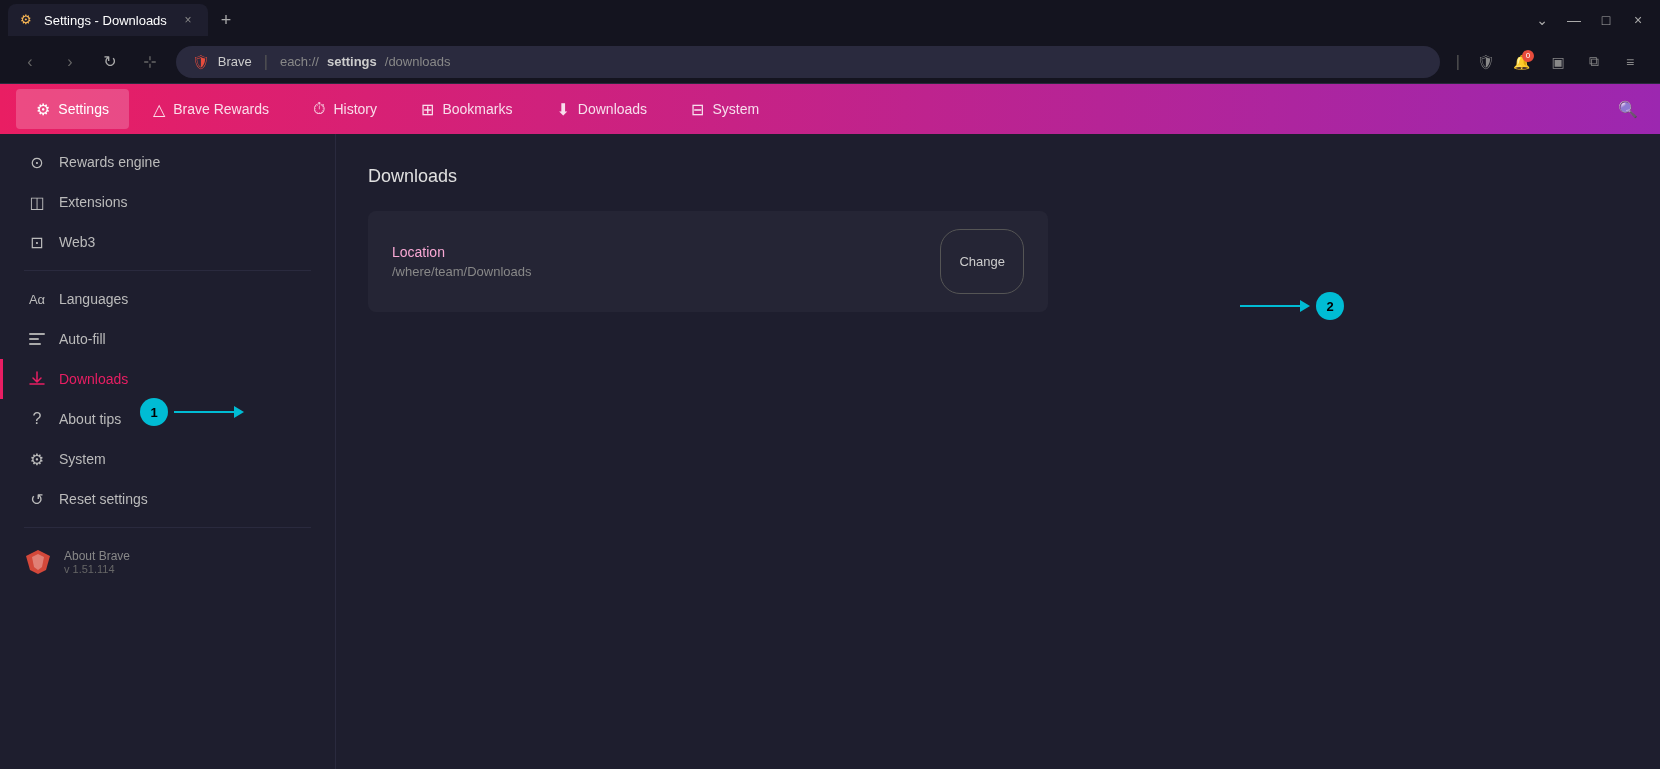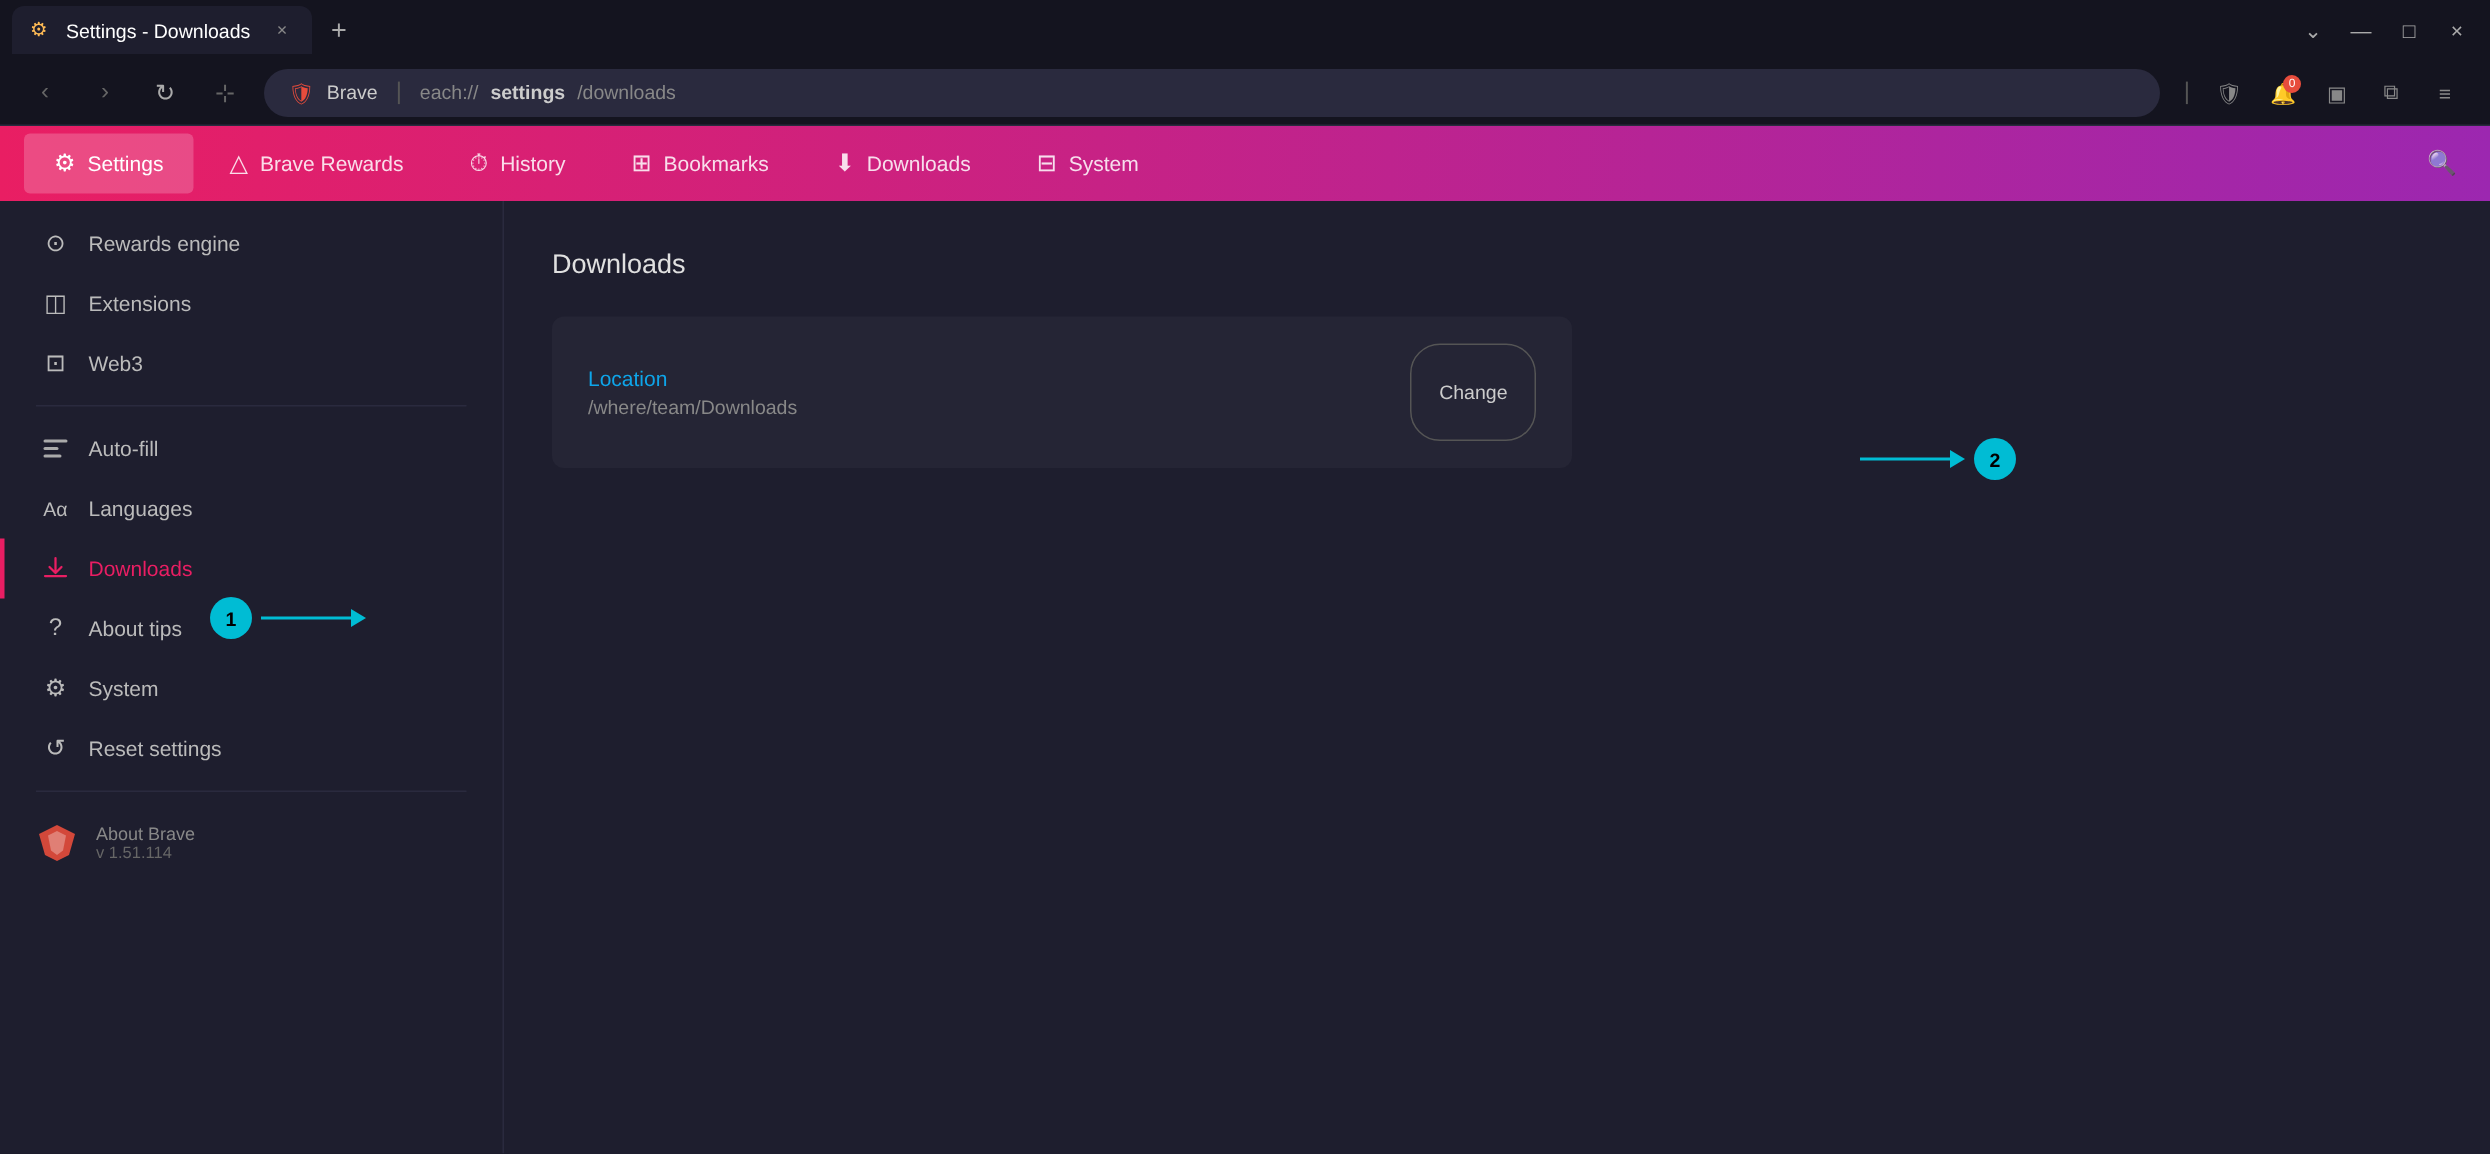--- a/index.html
+++ b/index.html
@@ -53,21 +53,21 @@
 
     
     .content-area { flex: 1; padding: 32px; background: #1e1e2e; overflow-y: auto; }
     .content-title { color: #e0e0e0; font-size: 18px; font-weight: 400; margin-bottom: 24px; }
 
     
     .settings-card { background: #252535; border-radius: 8px; overflow: hidden; max-width: 680px; }
     .setting-row { display: flex; align-items: center; justify-content: space-between; padding: 18px 24px; border-bottom: 1px solid #2a2a3e; }
     .setting-row:last-child { border-bottom: none; }
     .setting-label-group { display: flex; flex-direction: column; gap: 4px; }
-    .setting-label { color: #0ea5e9; font-size: 14px; }
+    .setting-label { color: #f9a8d4; font-size: 14px; }
     .setting-value { color: #888; font-size: 13px; }
     .change-btn { background: transparent; border: 1px solid #555; color: #ccc; padding: 24px 18px; border-radius: 20px; cursor: pointer; font-size: 13px; }
 
     
     .toggle { width: 40px; height: 22px; background: #444; border-radius: 11px; position: relative; cursor: pointer; }
     .toggle.off { background: #3a3a4a; }
     .toggle-thumb { width: 18px; height: 18px; background: #888; border-radius: 50%; position: absolute; top: 2px; left: 2px; transition: left 0.2s; }
 
     .relative-container { position: relative; }
     .annotations-layer { position: absolute; top: 0; left: 0; width: 100%; height: 100%; pointer-events: none; }
@@ -170,33 +170,33 @@
         <span>Extensions</span>
       </div>
       <div class="sidebar-item">
         <span class="sidebar-icon">⊡</span>
         <span>Web3</span>
       </div>
 
       <div class="sidebar-divider"></div>
 
       <div class="sidebar-item">
+        <span class="sidebar-icon" style="font-size:13px;">Aα</span>
+        <span>Languages</span>
+      </div>
+      <div class="sidebar-item">
         <span class="sidebar-icon">
           <svg width="18" height="18" viewBox="0 0 18 18" fill="none">
             <rect x="1" y="3" width="16" height="2" rx="1" fill="#aaa"></rect>
             <rect x="1" y="8" width="10" height="2" rx="1" fill="#aaa"></rect>
             <rect x="1" y="13" width="12" height="2" rx="1" fill="#aaa"></rect>
           </svg>
         </span>
         <span>Auto-fill</span>
       </div>
-      <div class="sidebar-item">
-        <span class="sidebar-icon" style="font-size:13px;">Aα</span>
-        <span>Languages</span>
-      </div>
       <div class="sidebar-item active">
         <span class="sidebar-icon" style="color:#e91e63;">
           <svg width="18" height="18" viewBox="0 0 18 18" fill="none">
             <path d="M9 2v9M5 8l4 4 4-4" stroke="#e91e63" stroke-width="1.5" stroke-linecap="round" stroke-linejoin="round"></path>
             <path d="M2 14h14" stroke="#e91e63" stroke-width="1.5" stroke-linecap="round"></path>
           </svg>
         </span>
         <span style="color:#e91e63;">Downloads</span>
       </div>
       <div class="sidebar-item">

